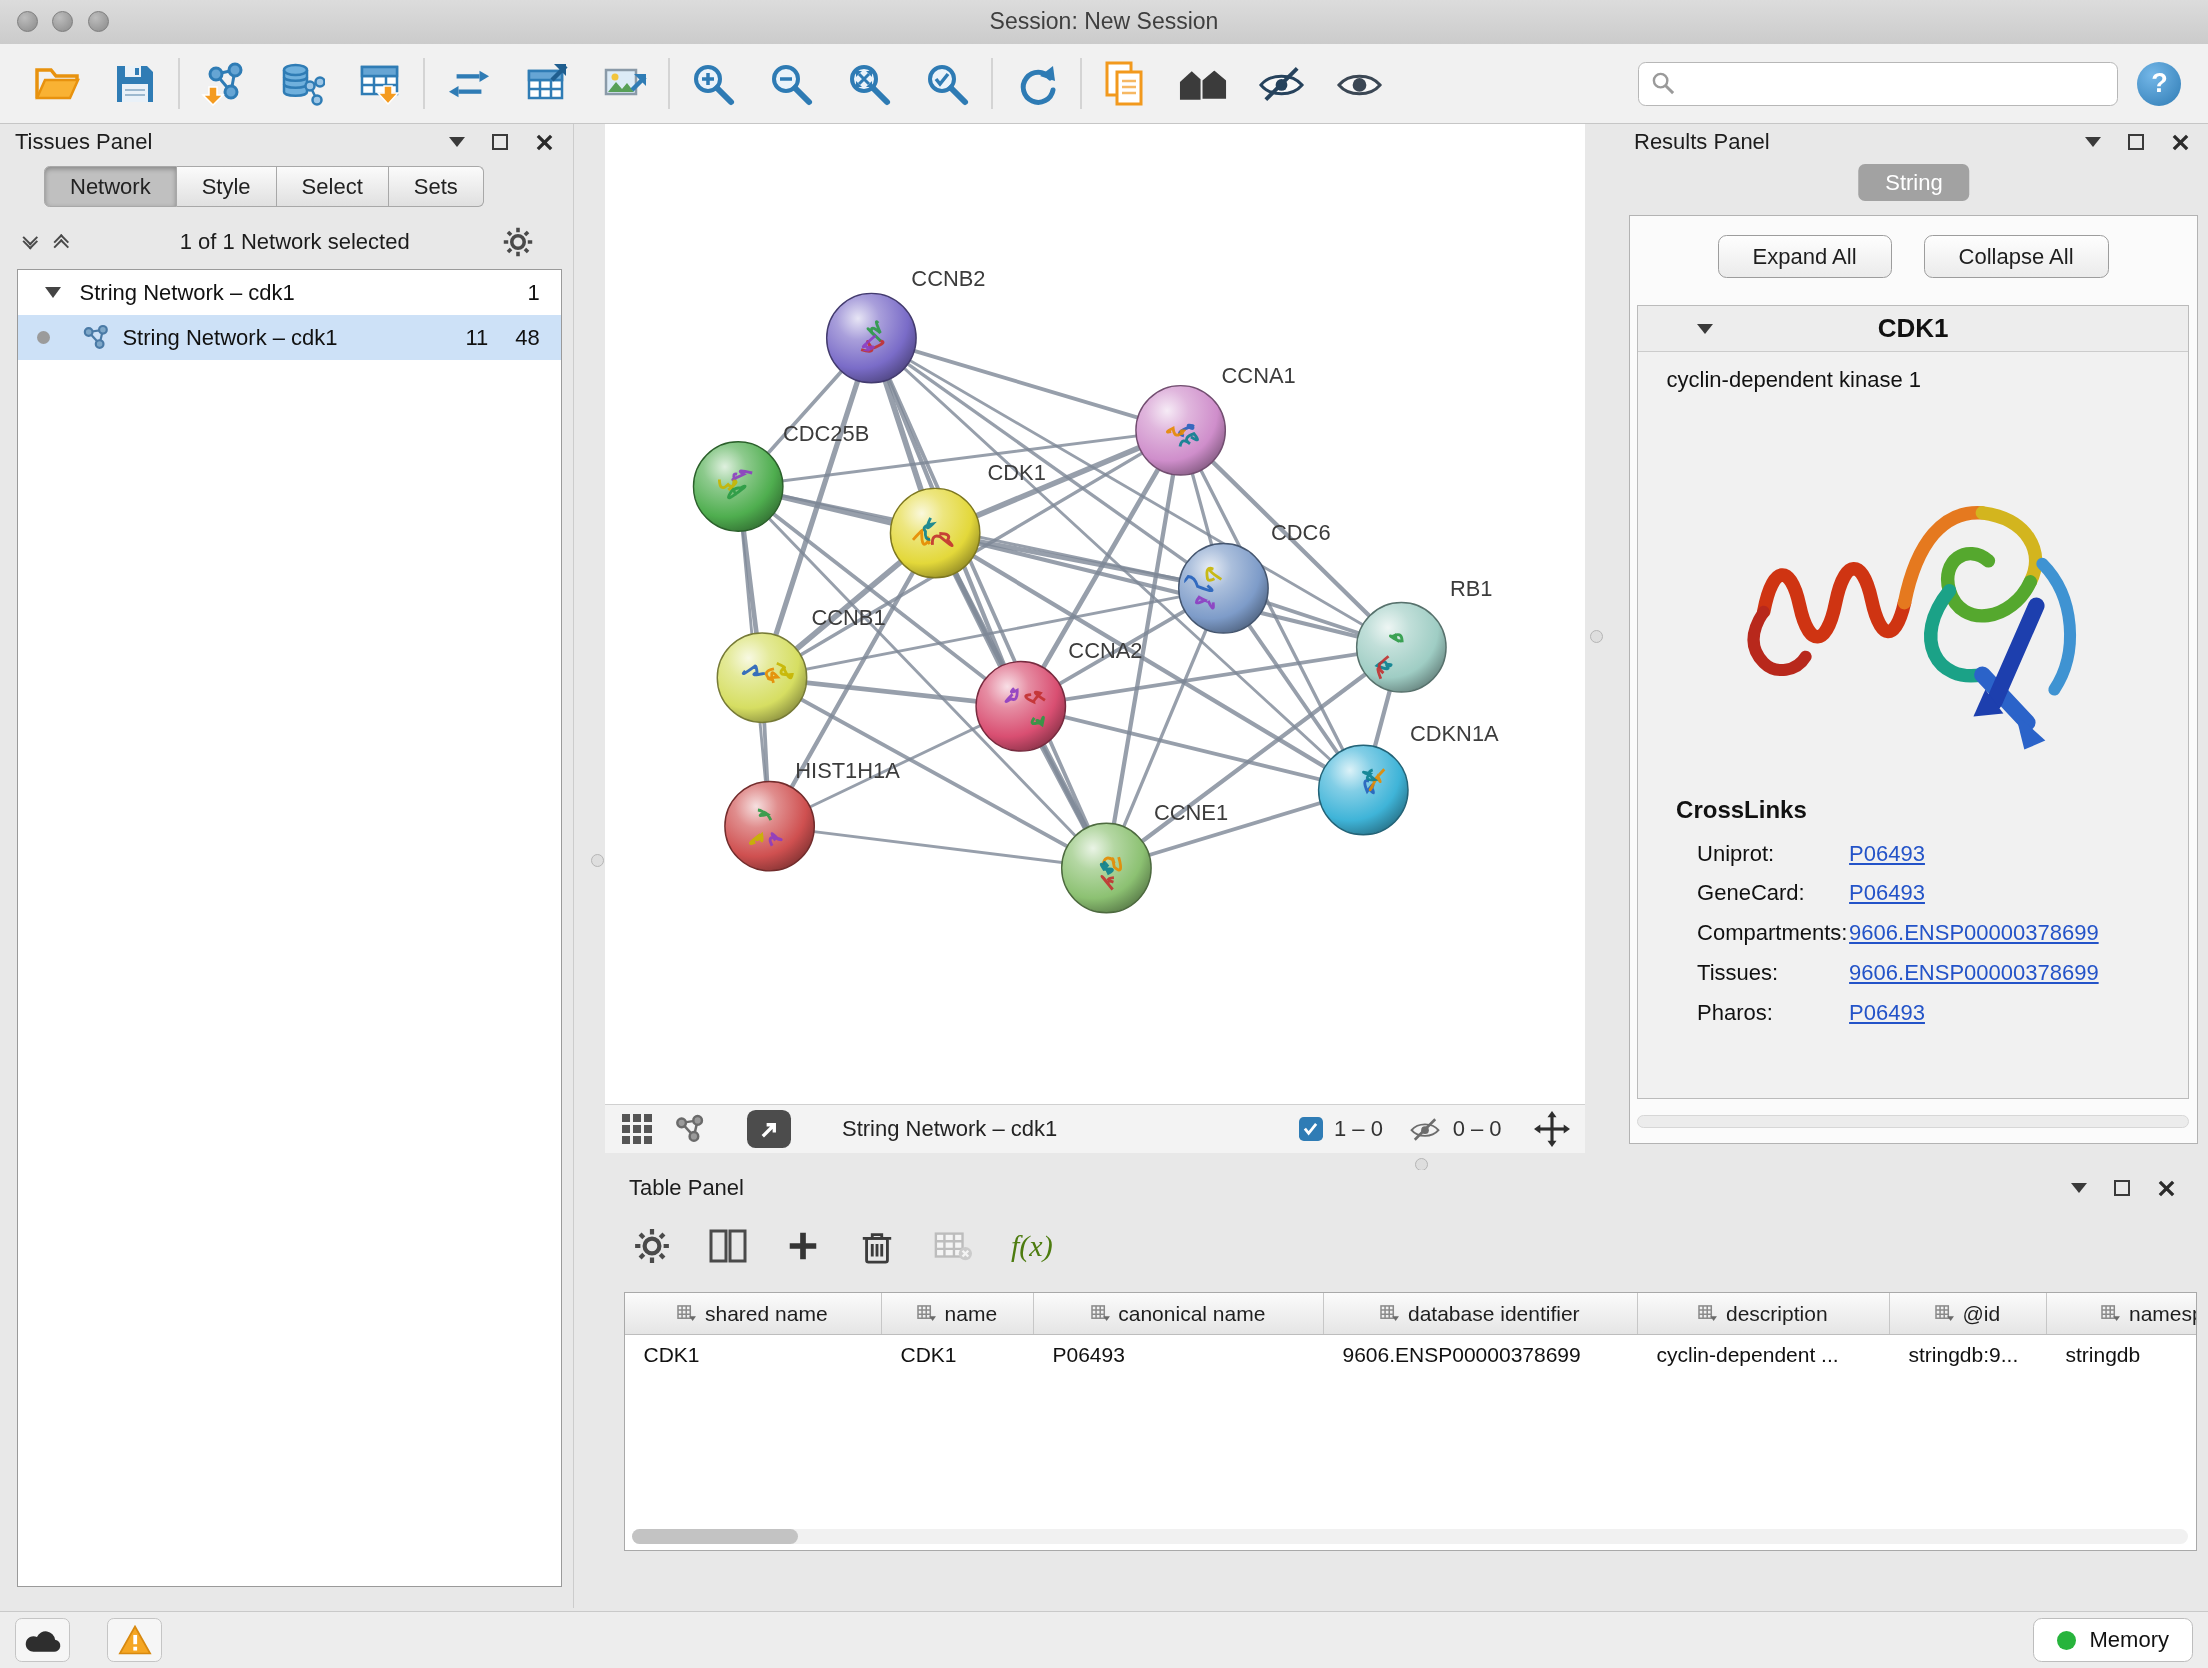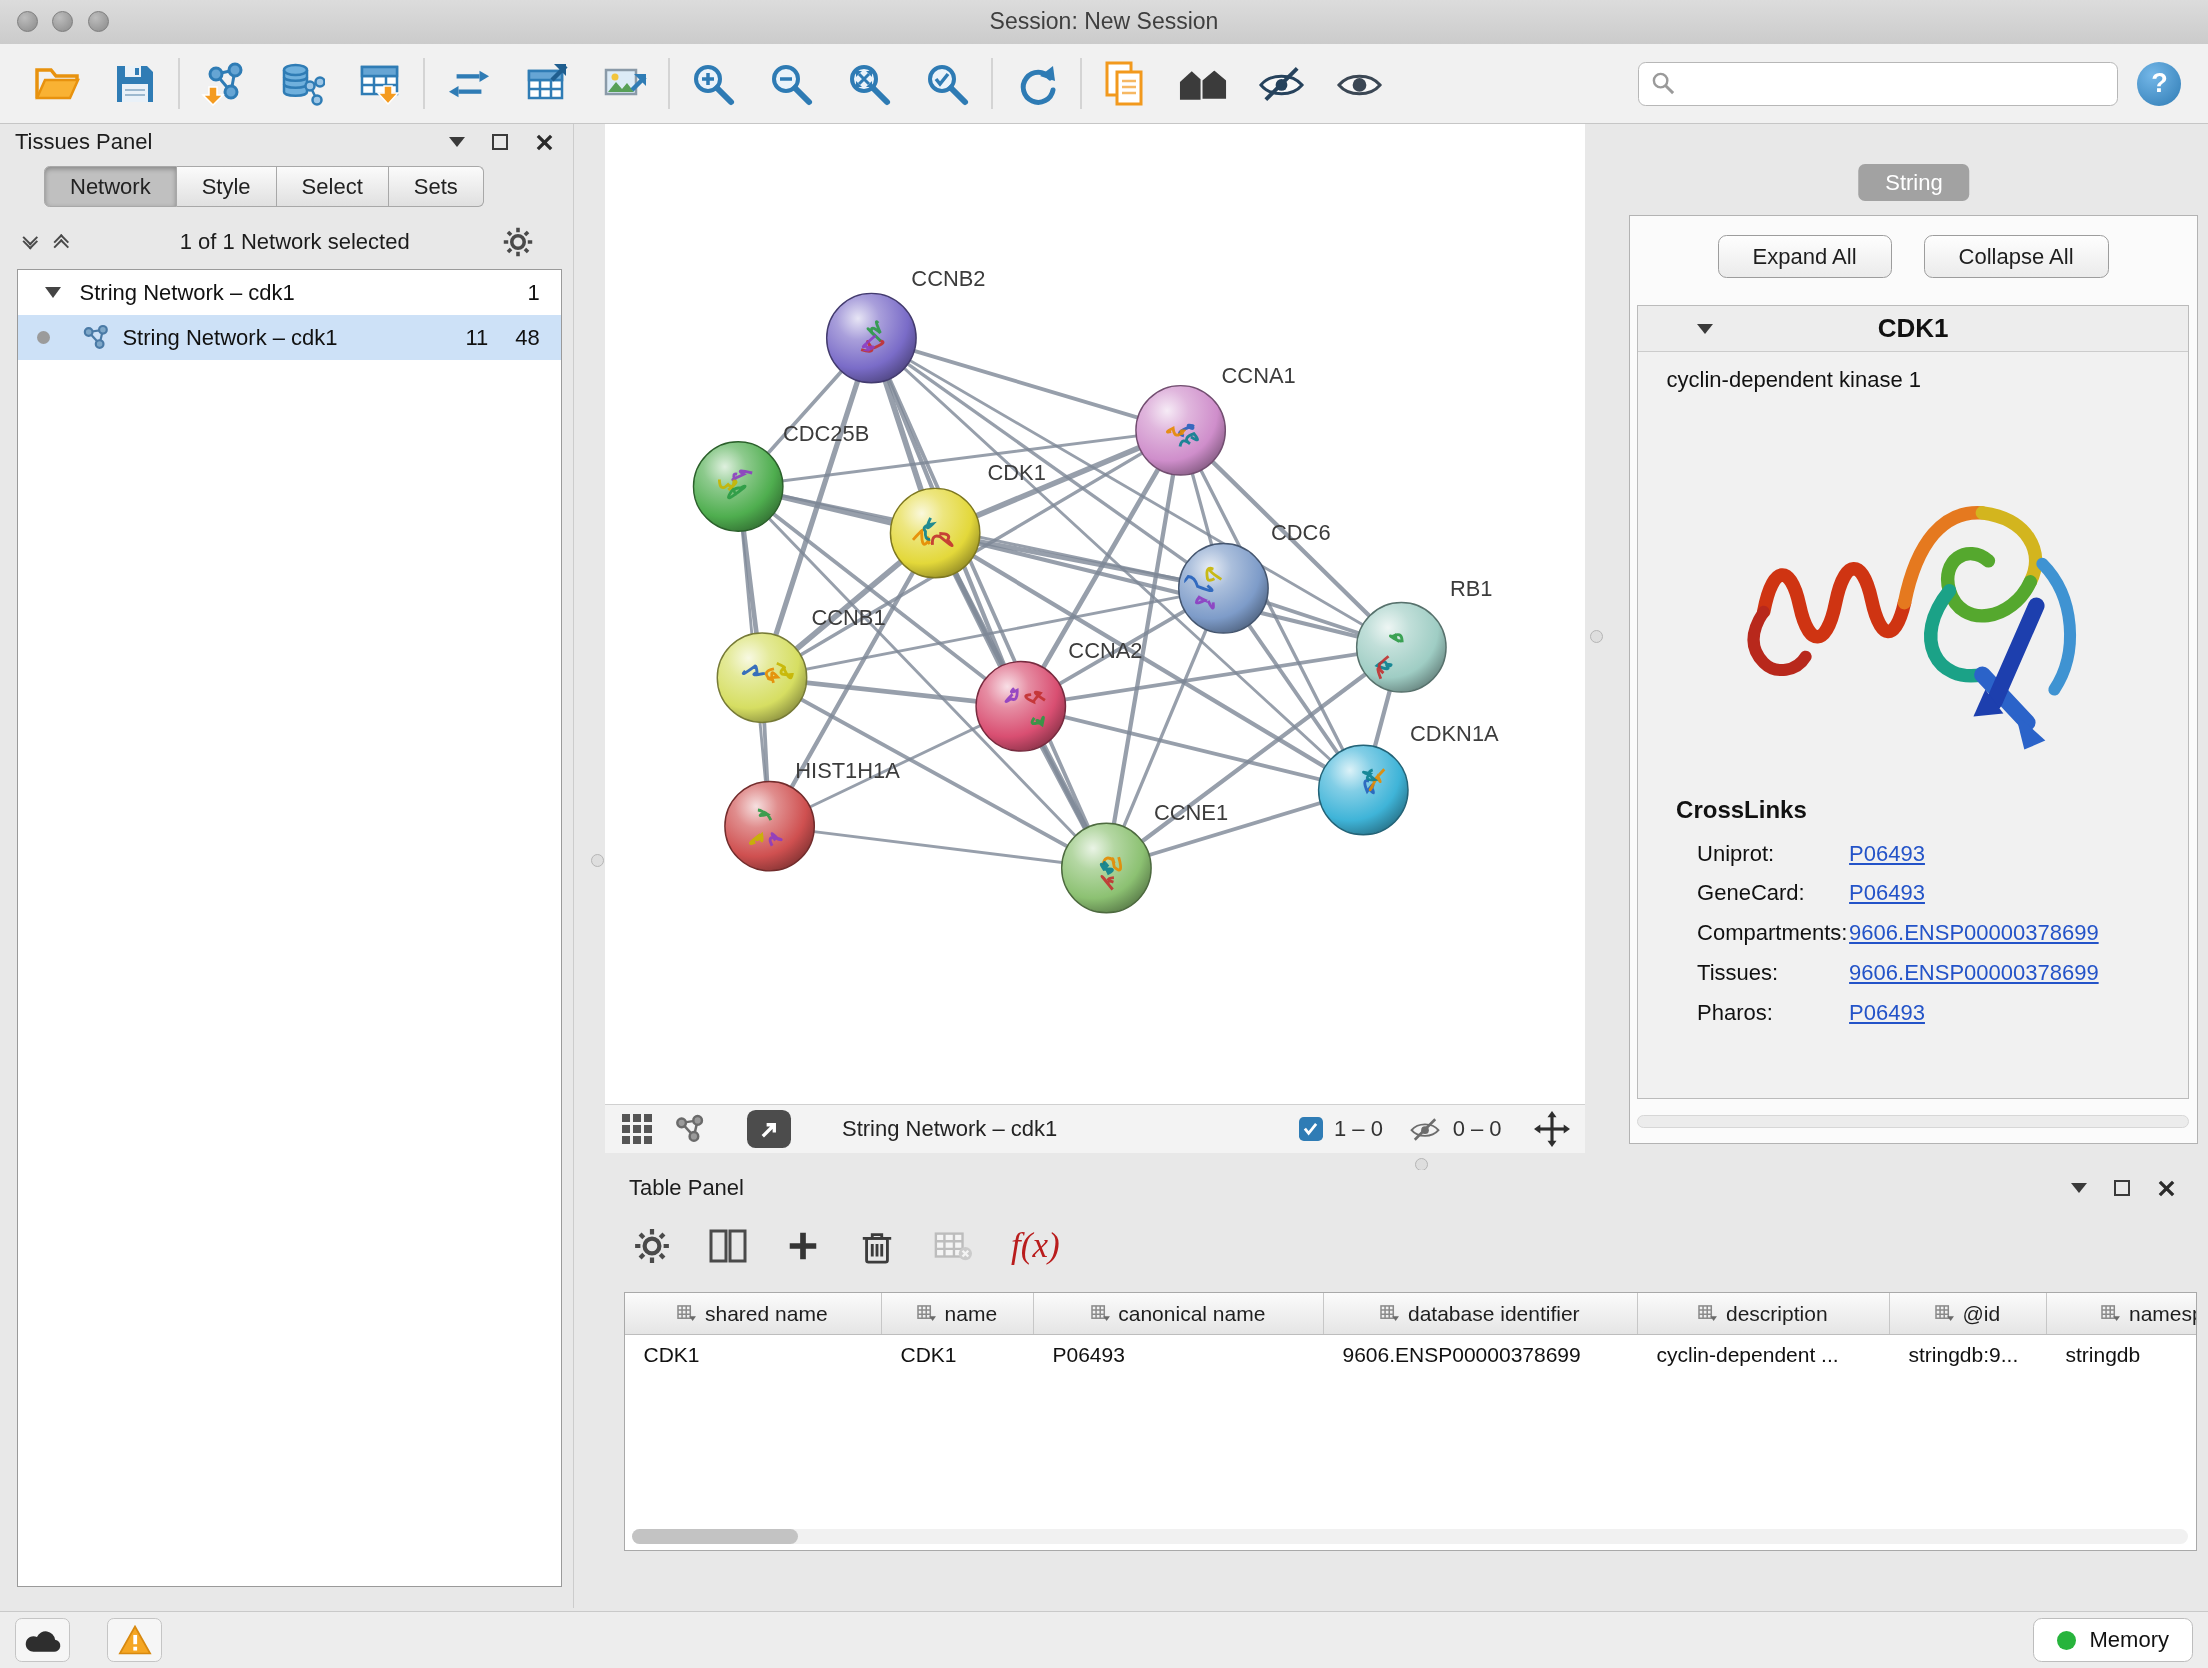--- a/index.html
+++ b/index.html
@@ -80,21 +80,21 @@
   .ribbon-wrap{display:flex;justify-content:center;margin:21px 0 17px}
   .crosslinks-title{font-weight:bold;font-size:24px;padding:7.6px 0 9.5px 38px;color:#111}
   .xl-row{display:flex;padding:2.9px 0 2.9px 59px;font-size:22px;line-height:34px}
   .xl-label{min-width:152px;color:#111}
   .xl-link{color:#2353c8;text-decoration:underline;white-space:nowrap}
   .results-hscroll{position:absolute;left:7.6px;right:7.6px;bottom:15px;height:12.4px;background:#ececec;border:1px solid #d7d7d7;border-radius:6.7px}
 
   
   .table-panel{position:absolute;left:614px;top:1170px;right:0;height:442px;background:#e8e8e8}
   .tp-toolbar{position:absolute;left:19px;top:44px;height:63px;display:flex;align-items:center;gap:38px}
-  .fx{font-family:"Liberation Serif","DejaVu Serif",serif;font-style:italic;font-size:35px;color:#b91c1c}
+  .fx{font-family:"Liberation Serif","DejaVu Serif",serif;font-style:italic;font-size:30px;color:#4d7c0f}
   .tbl-box{position:absolute;left:9.5px;right:11.4px;top:122px;height:259px;background:#fff;border:1px solid #a9a9a9;overflow:hidden}
   .tbl-header{display:flex;height:42px;background:linear-gradient(#fbfbfb,#e5e5e5);border-bottom:1px solid #bdbdbd}
   .th{display:flex;align-items:center;justify-content:center;gap:8.6px;border-right:1px solid #c7c7c7;
       font-size:21px;color:#1e1e1e;flex:0 0 auto;overflow:hidden;white-space:nowrap}
   .tbl-row{display:flex;height:40px;align-items:center}
   .td{padding-left:19px;font-size:21px;color:#111;flex:0 0 auto;white-space:nowrap;overflow:hidden}
   .tbl-hscroll{position:absolute;left:7.6px;right:7.6px;bottom:5.7px;height:15px;background:#f1f1f1;border-radius:7.6px}
   .tbl-thumb{width:166px;height:15px;background:#c3c3c3;border-radius:7.6px}
   .tp-tabs{position:absolute;left:0;right:0;bottom:7.6px;display:flex;justify-content:center}
   .tp-tab{padding:7.6px 27px;font-size:22px;background:linear-gradient(#f8f8f8,#e1e1e1);
@@ -649,20 +649,30 @@
         </g>
       </svg>
     </span>
   </div>
 
   <div class="split-dot" style="left:591px;top:854px"></div>
   <div class="split-dot" style="left:1590px;top:630px"></div>
   <div class="split-dot" style="left:1415px;top:1158px"></div>
 
   <div class="results-panel">
+    <div class="panel-header">
+      <span>Results Panel</span>
+      <span class="ph-icons">
+        <span class="tri-down"></span>
+        <span class="ph-box"></span>
+        <svg width="19" height="19" viewBox="0 0 20 20">
+          <path d="M3 3 L17 17 M17 3 L3 17" stroke="#2b2b2b" stroke-width="3.5"></path>
+        </svg>
+      </span>
+    </div>
     <div class="string-tab">String</div>
     <div class="results-box">
       <div class="expand-row">
         <button class="btn">Expand All</button>
         <button class="btn">Collapse All</button>
       </div>
       <div class="gene-section">
         <div class="gene-header">
           <span class="tri-down gene-caret"></span>
           <span class="gene-name">CDK1</span>

